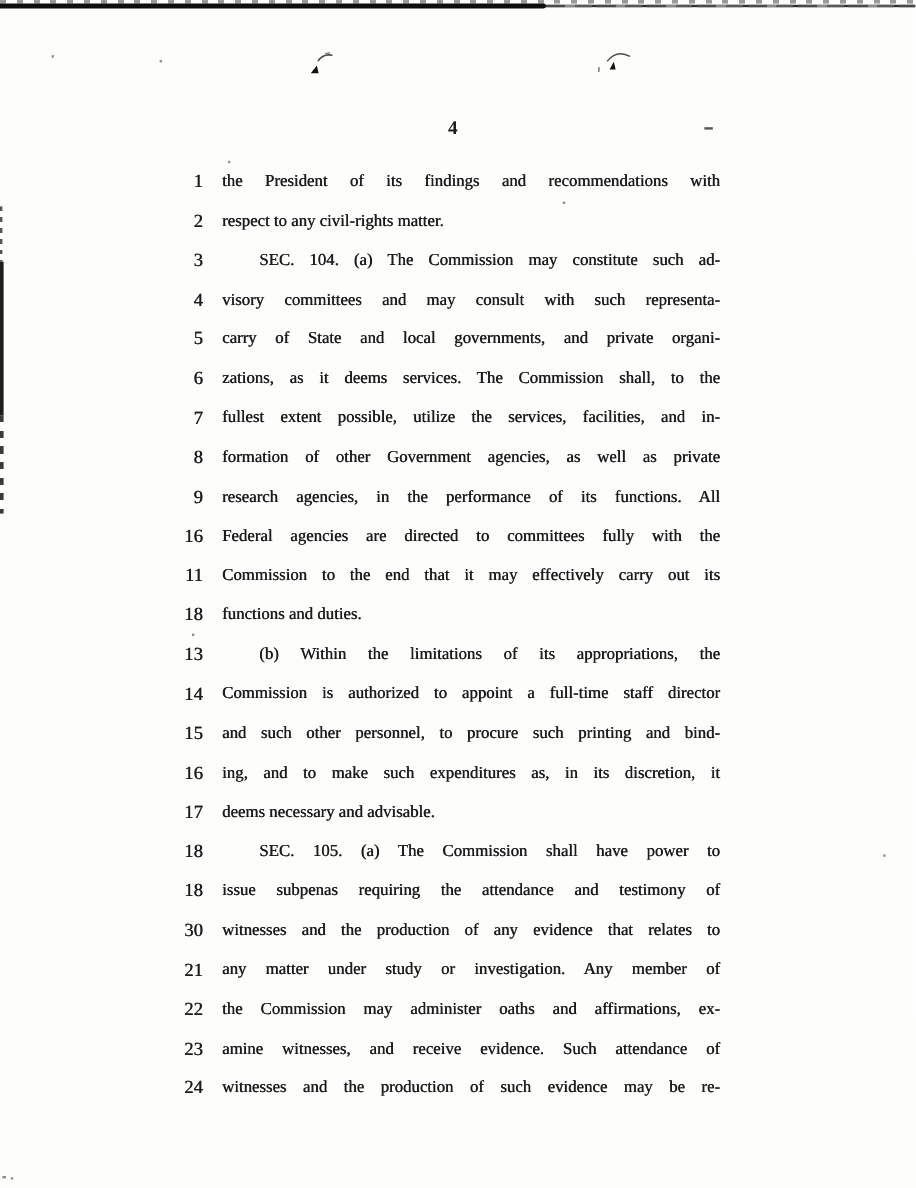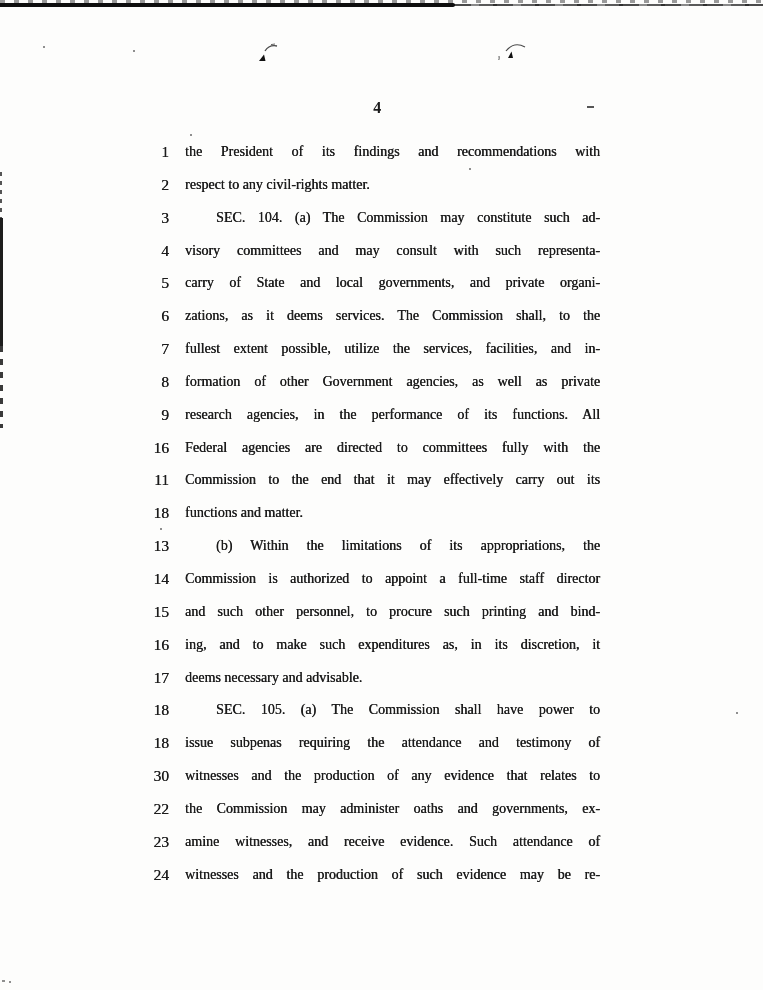--- a/index.html
+++ b/index.html
@@ -190,21 +190,21 @@
       <div class="line">
         <span class="lnum">16</span>
         <span class="ltext">Federal agencies are directed to committees fully with the</span>
       </div>
       <div class="line">
         <span class="lnum">11</span>
         <span class="ltext">Commission to the end that it may effectively carry out its</span>
       </div>
       <div class="line noj">
         <span class="lnum">18</span>
-        <span class="ltext">functions and matter.</span>
+        <span class="ltext">functions and duties.</span>
       </div>
       <div class="line indent">
         <span class="lnum">13</span>
         <span class="ltext">(b) Within the limitations of its appropriations, the</span>
       </div>
       <div class="line">
         <span class="lnum">14</span>
         <span class="ltext">Commission is authorized to appoint a full-time staff director</span>
       </div>
       <div class="line">
@@ -225,22 +225,26 @@
       </div>
       <div class="line">
         <span class="lnum">18</span>
         <span class="ltext">issue subpenas requiring the attendance and testimony of</span>
       </div>
       <div class="line">
         <span class="lnum">30</span>
         <span class="ltext">witnesses and the production of any evidence that relates to</span>
       </div>
       <div class="line">
+        <span class="lnum">21</span>
+        <span class="ltext">any matter under study or investigation.  Any member of</span>
+      </div>
+      <div class="line">
         <span class="lnum">22</span>
-        <span class="ltext">the Commission may administer oaths and governments, ex-</span>
+        <span class="ltext">the Commission may administer oaths and affirmations, ex-</span>
       </div>
       <div class="line">
         <span class="lnum">23</span>
         <span class="ltext">amine witnesses, and receive evidence.  Such attendance of</span>
       </div>
       <div class="line">
         <span class="lnum">24</span>
         <span class="ltext">witnesses and the production of such evidence may be re-</span>
       </div>
     </div>

